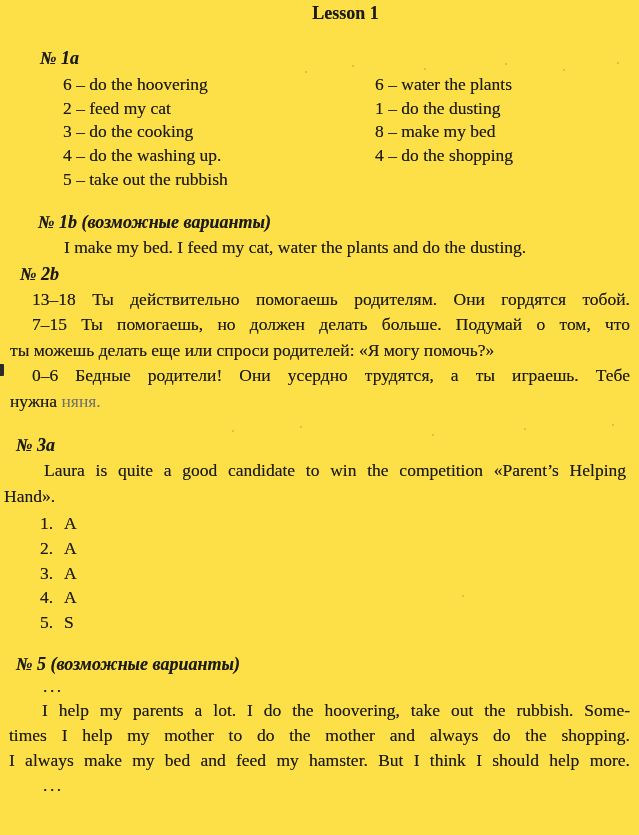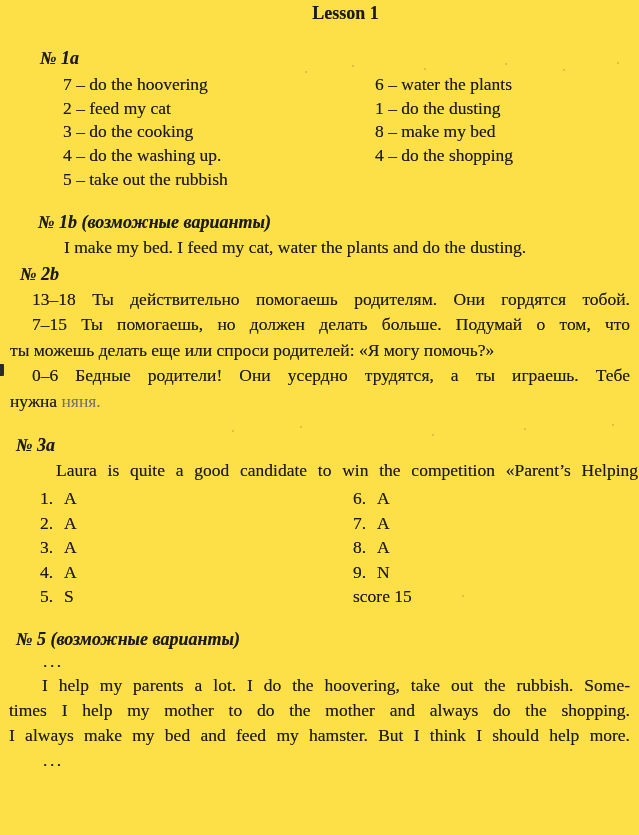--- a/index.html
+++ b/index.html
@@ -34,21 +34,21 @@
 
   .s2b-h { margin: 7px 0 0 20px; }
   .s2b-lines { margin: 3px 0 0 10px; width: 620px; font-size: 17.5px; line-height: 25.6px; }
   .ind22 { padding-left: 22px; }
   .ind40 { padding-left: 40px; }
   .ind33 { padding-left: 33px; }
   .jl { text-align: justify; text-align-last: justify; }
   .light { color: #6f6f6f; text-shadow: none; }
 
   .s3a-h { margin: 21px 0 0 16px; }
-  .s3a-lines { margin: 3px 0 0 16px; width: 622px; font-size: 17.5px; line-height: 25.5px; }
+  .s3a-lines { margin: 3px 0 0 4px; width: 622px; font-size: 17.5px; line-height: 25.5px; }
 
   .s3b-h { margin: 20px 0 0 14px; }
   .cols3b { display: flex; margin: 2px 0 0 40px; }
   .col3b-l { width: 313px; }
   .row3b { font-size: 17.5px; line-height: 24.6px; }
   .row3b .n { display: inline-block; width: 24px; }
 
   .s5-h { margin: 20px 0 0 16px; }
   .dots { margin: 2px 0 0 43px; font-size: 17.5px; line-height: 20px; letter-spacing: 2.5px; }
   .s5-lines { margin: 2px 0 0 9px; width: 621px; font-size: 17.5px; line-height: 25px; }
@@ -63,21 +63,21 @@
 </head>
 <body>
 
 <div class="page">
 
   <div class="title">Lesson 1</div>
 
   <div class="h s1a-h">№ 1a</div>
   <div class="cols1a">
     <div class="col1a-l">
-      <div class="li">7 – do the hoovering</div>
+      <div class="li">6 – do the hoovering</div>
       <div class="li">2 – feed my cat</div>
       <div class="li">3 – do the cooking</div>
       <div class="li">4 – do the washing up.</div>
       <div class="li">5 – take out the rubbish</div>
     </div>
     <div class="col1a-r">
       <div class="li">6 – water the plants</div>
       <div class="li">1 – do the dusting</div>
       <div class="li">8 – make my bed</div>
       <div class="li">4 – do the shopping</div>
@@ -92,36 +92,30 @@
     <div class="jl ind22">13–18 Ты действительно помогаешь родителям. Они гордятся тобой.</div>
     <div class="jl ind22">7–15 Ты помогаешь, но должен делать больше. Подумай о том, что</div>
     <div>ты можешь делать еще или спроси родителей: «Я могу помочь?»</div>
     <div class="jl ind22">0–6 Бедные родители! Они усердно трудятся, а ты играешь. Тебе</div>
     <div><span>нужна </span><span class="light">няня.</span></div>
   </div>
 
   <div class="h s3a-h">№ 3a</div>
   <div class="s3a-lines">
     <div class="jl ind40">Laura is quite a good candidate to win the competition «Parent’s Helping</div>
+    <div>Hand».</div>
   </div>
 
   <div class="cols3b">
     <div class="col3b-l">
       <div class="row3b"><span class="n">1.</span><span>A</span></div>
       <div class="row3b"><span class="n">2.</span><span>A</span></div>
       <div class="row3b"><span class="n">3.</span><span>A</span></div>
       <div class="row3b"><span class="n">4.</span><span>A</span></div>
       <div class="row3b"><span class="n">5.</span><span>S</span></div>
-    </div>
-    <div class="col3b-r">
-      <div class="row3b"><span class="n">6.</span><span>A</span></div>
-      <div class="row3b"><span class="n">7.</span><span>A</span></div>
-      <div class="row3b"><span class="n">8.</span><span>A</span></div>
-      <div class="row3b"><span class="n">9.</span><span>N</span></div>
-      <div class="row3b">score 15</div>
     </div>
   </div>
 
   <div class="h s5-h">№ 5 (возможные варианты)</div>
   <div class="dots">...</div>
   <div class="s5-lines">
     <div class="jl ind33">I help my parents a lot. I do the hoovering, take out the rubbish. Some-</div>
     <div class="jl">times I help my mother to do the mother and always do the shopping.</div>
     <div class="jl">I always make my bed and feed my hamster. But I think I should help more.</div>
   </div>

